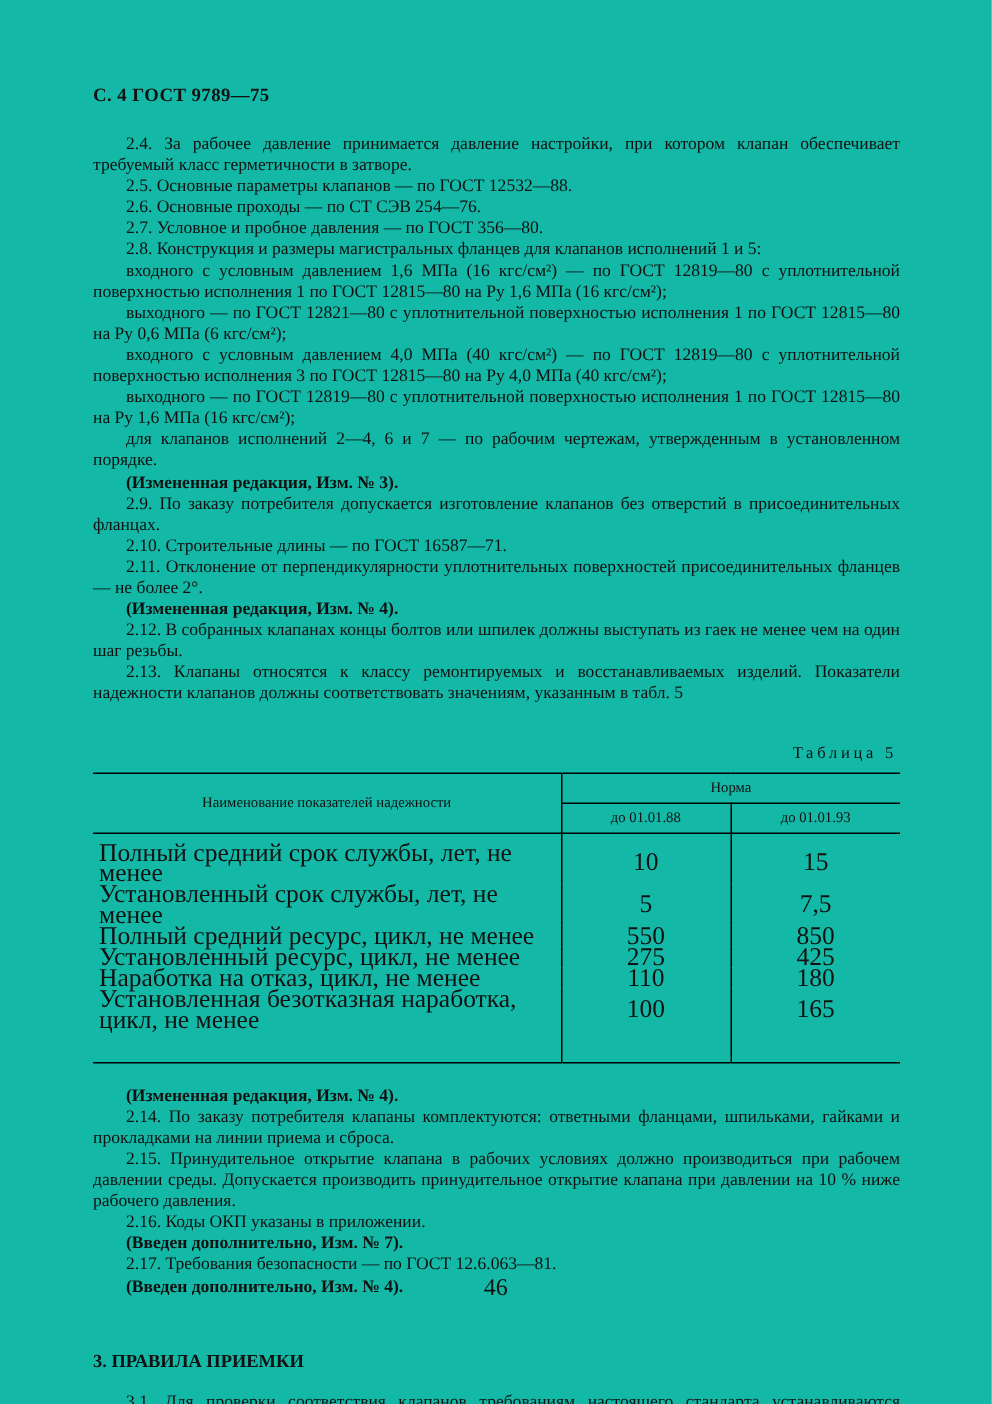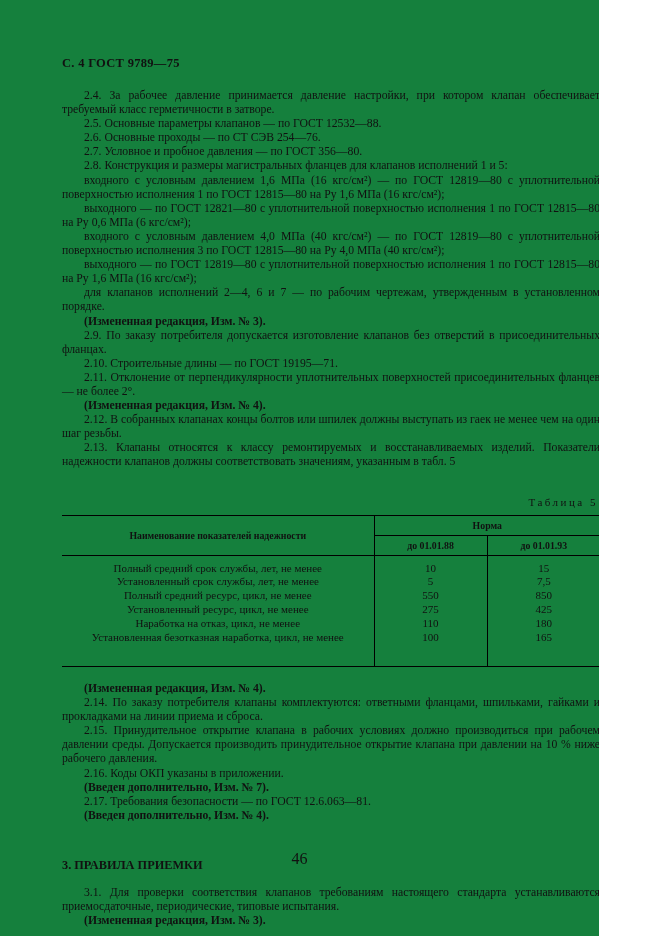--- a/index.html
+++ b/index.html
@@ -3,45 +3,45 @@
 <meta charset="utf-8">
 <style>
   * { box-sizing: border-box; }
   html, body { margin: 0; padding: 0; }
   body {
     width: 661px; height: 936px;
     background: #ffffff;
     font-family: "Liberation Serif", "DejaVu Serif", serif;
     color: #111111;
   }
-  .page { position: relative; width: 599px; height: 936px; background: #15803d; overflow: hidden; }
+  .page { position: relative; width: 661px; height: 936px; background: #14b8a6; overflow: hidden; }
   .doc-header { position: absolute; left: 62px; top: 56px; font-size: 12.5px; font-weight: bold; letter-spacing: 0.3px; }
   .content { position: absolute; left: 62px; top: 89px; width: 538px; }
   .para {
     margin: 0;
     font-size: 11.7px;
     line-height: 14.1px;
     text-align: justify;
     text-indent: 22px;
   }
   .bold { font-weight: bold; }
   .tbl-caption { margin: 26px 2px 7px 0; text-align: right; font-size: 11px; letter-spacing: 2.5px; }
   table.tbl {
     width: 100%;
     border-collapse: collapse;
     border-top: 1px solid #000;
     border-bottom: 1px solid #000;
     margin-bottom: 15px;
   }
-  .tbl th { font-weight: bold; font-size: 9.8px; text-align: center; padding: 4px 4px; vertical-align: middle; }
+  .tbl th { font-weight: normal; font-size: 9.8px; text-align: center; padding: 4px 4px; vertical-align: middle; }
   .name-h { border-right: 1px solid #000; border-bottom: 1px solid #000; }
   .norm-h { border-bottom: 1px solid #000; }
   .date-h { border-right: 1px solid #000; border-bottom: 1px solid #000; }
   .date-h2 { border-bottom: 1px solid #000; }
-  .tbl td { font-size: 11px; line-height: 13.9px; padding: 0 4px; text-align: center; }
+  .tbl td { font-size: 17px; line-height: 13.9px; padding: 0 4px; }
   .rname { padding-left: 16px; border-right: 1px solid #000; }
   .rv1 { text-align: center; border-right: 1px solid #000; }
   .rv2 { text-align: center; }
   tbody tr:first-child td { padding-top: 6px; }
   tbody tr:last-child td { padding-bottom: 21px; }
   .sec-heading { margin: 35px 0 13px; text-align: left; font-weight: bold; font-size: 12.3px; }
   .page-number { position: absolute; left: 0; right: 0; bottom: 68px; text-align: center; font-size: 16px; }
 </style>
 </head>
 <body>
@@ -57,21 +57,21 @@
     <p class="para">2.6. Основные проходы — по СТ СЭВ 254—76.</p>
     <p class="para">2.7. Условное и пробное давления — по ГОСТ 356—80.</p>
     <p class="para">2.8. Конструкция и размеры магистральных фланцев для клапанов исполнений 1 и 5:</p>
     <p class="para">входного с условным давлением 1,6 МПа (16 кгс/см²) — по ГОСТ 12819—80 с уплотнительной поверхностью исполнения 1 по ГОСТ 12815—80 на Ру 1,6 МПа (16 кгс/см²);</p>
     <p class="para">выходного — по ГОСТ 12821—80 с уплотнительной поверхностью исполнения 1 по ГОСТ 12815—80 на Ру 0,6 МПа (6 кгс/см²);</p>
     <p class="para">входного с условным давлением 4,0 МПа (40 кгс/см²) — по ГОСТ 12819—80 с уплотнительной поверхностью исполнения 3 по ГОСТ 12815—80 на Ру 4,0 МПа (40 кгс/см²);</p>
     <p class="para">выходного — по ГОСТ 12819—80 с уплотнительной поверхностью исполнения 1 по ГОСТ 12815—80 на Ру 1,6 МПа (16 кгс/см²);</p>
     <p class="para">для клапанов исполнений 2—4, 6 и 7 — по рабочим чертежам, утвержденным в установленном порядке.</p>
     <p class="para bold">(Измененная редакция, Изм. № 3).</p>
     <p class="para">2.9. По заказу потребителя допускается изготовление клапанов без отверстий в присоединительных фланцах.</p>
-    <p class="para">2.10. Строительные длины — по ГОСТ 19195—71.</p>
+    <p class="para">2.10. Строительные длины — по ГОСТ 16587—71.</p>
     <p class="para">2.11. Отклонение от перпендикулярности уплотнительных поверхностей присоединительных фланцев — не более 2°.</p>
     <p class="para bold">(Измененная редакция, Изм. № 4).</p>
     <p class="para">2.12. В собранных клапанах концы болтов или шпилек должны выступать из гаек не менее чем на один шаг резьбы.</p>
     <p class="para">2.13. Клапаны относятся к классу ремонтируемых и восстанавливаемых изделий. Показатели надежности клапанов должны соответствовать значениям, указанным в табл. 5</p>
 
     <div class="tbl-caption">Таблица 5</div>
 
     <table class="tbl">
       <colgroup>
         <col style="width:58%">

